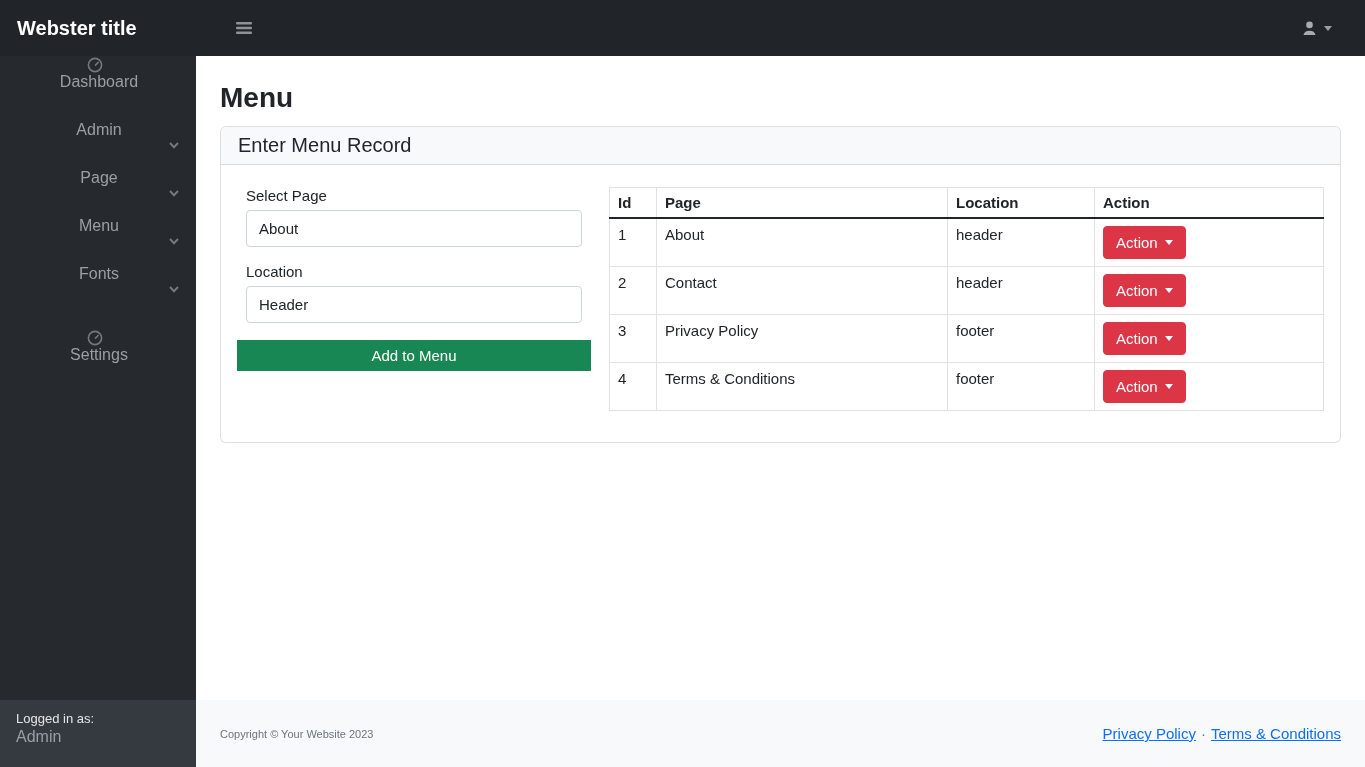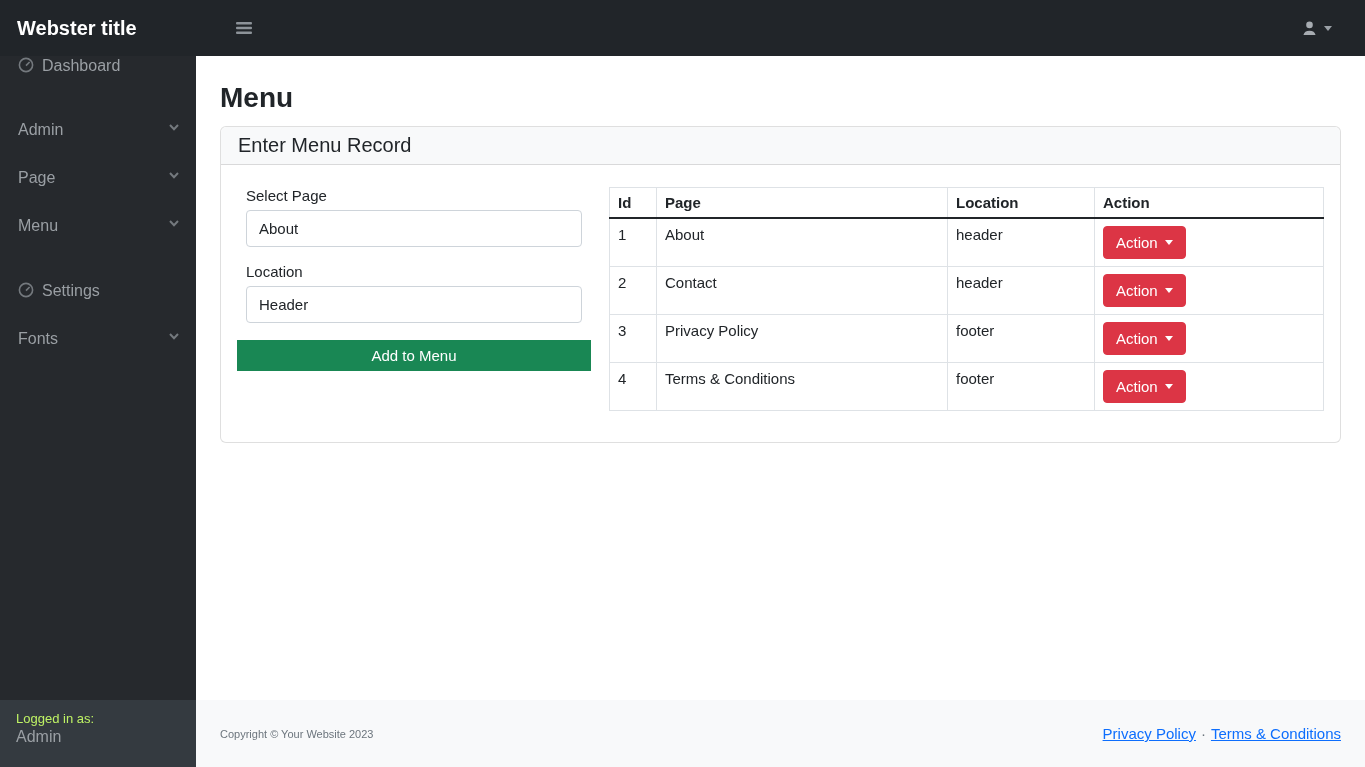--- a/index.html
+++ b/index.html
@@ -29,27 +29,27 @@
   .topnav .spacer{flex:1;}
   .user-menu{display:flex;align-items:center;gap:6px;padding-right:33px;cursor:pointer;}
   .caret{width:0;height:0;border-left:4px solid transparent;border-right:4px solid transparent;border-top:5px solid #9aa0a6;display:inline-block;}
 
   
   .layout{display:flex;height:711px;}
 
   
   .sidebar{width:196px;flex:0 0 auto;background:var(--sidebar-bg);position:relative;display:flex;flex-direction:column;}
   .sidebar nav{padding-top:1px;display:flex;flex-direction:column;}
-  .nav-link{display:flex;height:48px;padding:0 16px 0 18px;color:var(--sidebar-text);font-size:16px;text-decoration:none;cursor:pointer;}
+  .nav-link{display:flex;align-items:center;height:48px;padding:0 16px 0 18px;color:var(--sidebar-text);font-size:16px;text-decoration:none;cursor:pointer;flex-direction:column;}
   .nav-link .nav-icon{margin-right:8px;display:inline-flex;color:var(--sidebar-icon);}
   .nav-link .chev{margin-left:auto;display:inline-flex;color:var(--sidebar-icon);}
   .gap16{margin-top:16px;}
   .gap17{margin-top:17px;}
   .sidebar-footer{position:absolute;left:0;right:0;bottom:0;height:67px;background:var(--sidebar-footer-bg);padding:11px 16px;}
-  .sidebar-footer .small-label{font-size:13px;color:#bef264;margin-bottom:2px;}
+  .sidebar-footer .small-label{font-size:13px;color:#e5e5e5;margin-bottom:2px;}
   .sidebar-footer .user-name{font-size:16px;color:#9a9fa4;}
 
   
   main{flex:1;display:flex;flex-direction:column;background:#fff;min-width:0;}
   .content{flex:1;padding:26px 24px 0 24px;}
   h1.page-title{font-size:28px;font-weight:700;color:var(--text-dark);margin-bottom:12px;}
 
   
   .card{border:1px solid rgba(0,0,0,.125);border-radius:6px;background:#fff;}
   .card-header{background:var(--card-header-bg);border-bottom:1px solid rgba(0,0,0,.125);border-radius:6px 6px 0 0;padding:0 17px;height:38px;display:flex;align-items:center;font-size:20px;color:var(--text-dark);}
@@ -141,36 +141,36 @@
         </span>
       </a>
       <a class="nav-link">
         <span>Menu</span>
         <span class="chev">
           <svg width="12" height="12" viewBox="0 0 12 12" fill="none" stroke="currentColor" stroke-width="2">
               <polyline points="2,4 6,8.2 10,4"></polyline>
             </svg>
         </span>
       </a>
+      <a class="nav-link">
+        <span>Fonts</span>
+        <span class="chev">
+          <svg width="12" height="12" viewBox="0 0 12 12" fill="none" stroke="currentColor" stroke-width="2">
+              <polyline points="2,4 6,8.2 10,4"></polyline>
+            </svg>
+        </span>
+      </a>
       <a class="nav-link gap17">
         <span class="nav-icon">
           <svg width="16" height="16" viewBox="0 0 16 16" fill="none" stroke="currentColor" stroke-width="1.6">
               <circle cx="8" cy="8" r="6.6"></circle>
               <line x1="8" y1="8.6" x2="11.6" y2="5"></line>
             </svg>
         </span>
         <span>Settings</span>
-      </a>
-      <a class="nav-link">
-        <span>Fonts</span>
-        <span class="chev">
-          <svg width="12" height="12" viewBox="0 0 12 12" fill="none" stroke="currentColor" stroke-width="2">
-              <polyline points="2,4 6,8.2 10,4"></polyline>
-            </svg>
-        </span>
       </a>
     </nav>
     <div class="sidebar-footer">
       <div class="small-label">Logged in as:</div>
       <div class="user-name">Admin</div>
     </div>
   </aside>
 
   <main>
     <div class="content">

